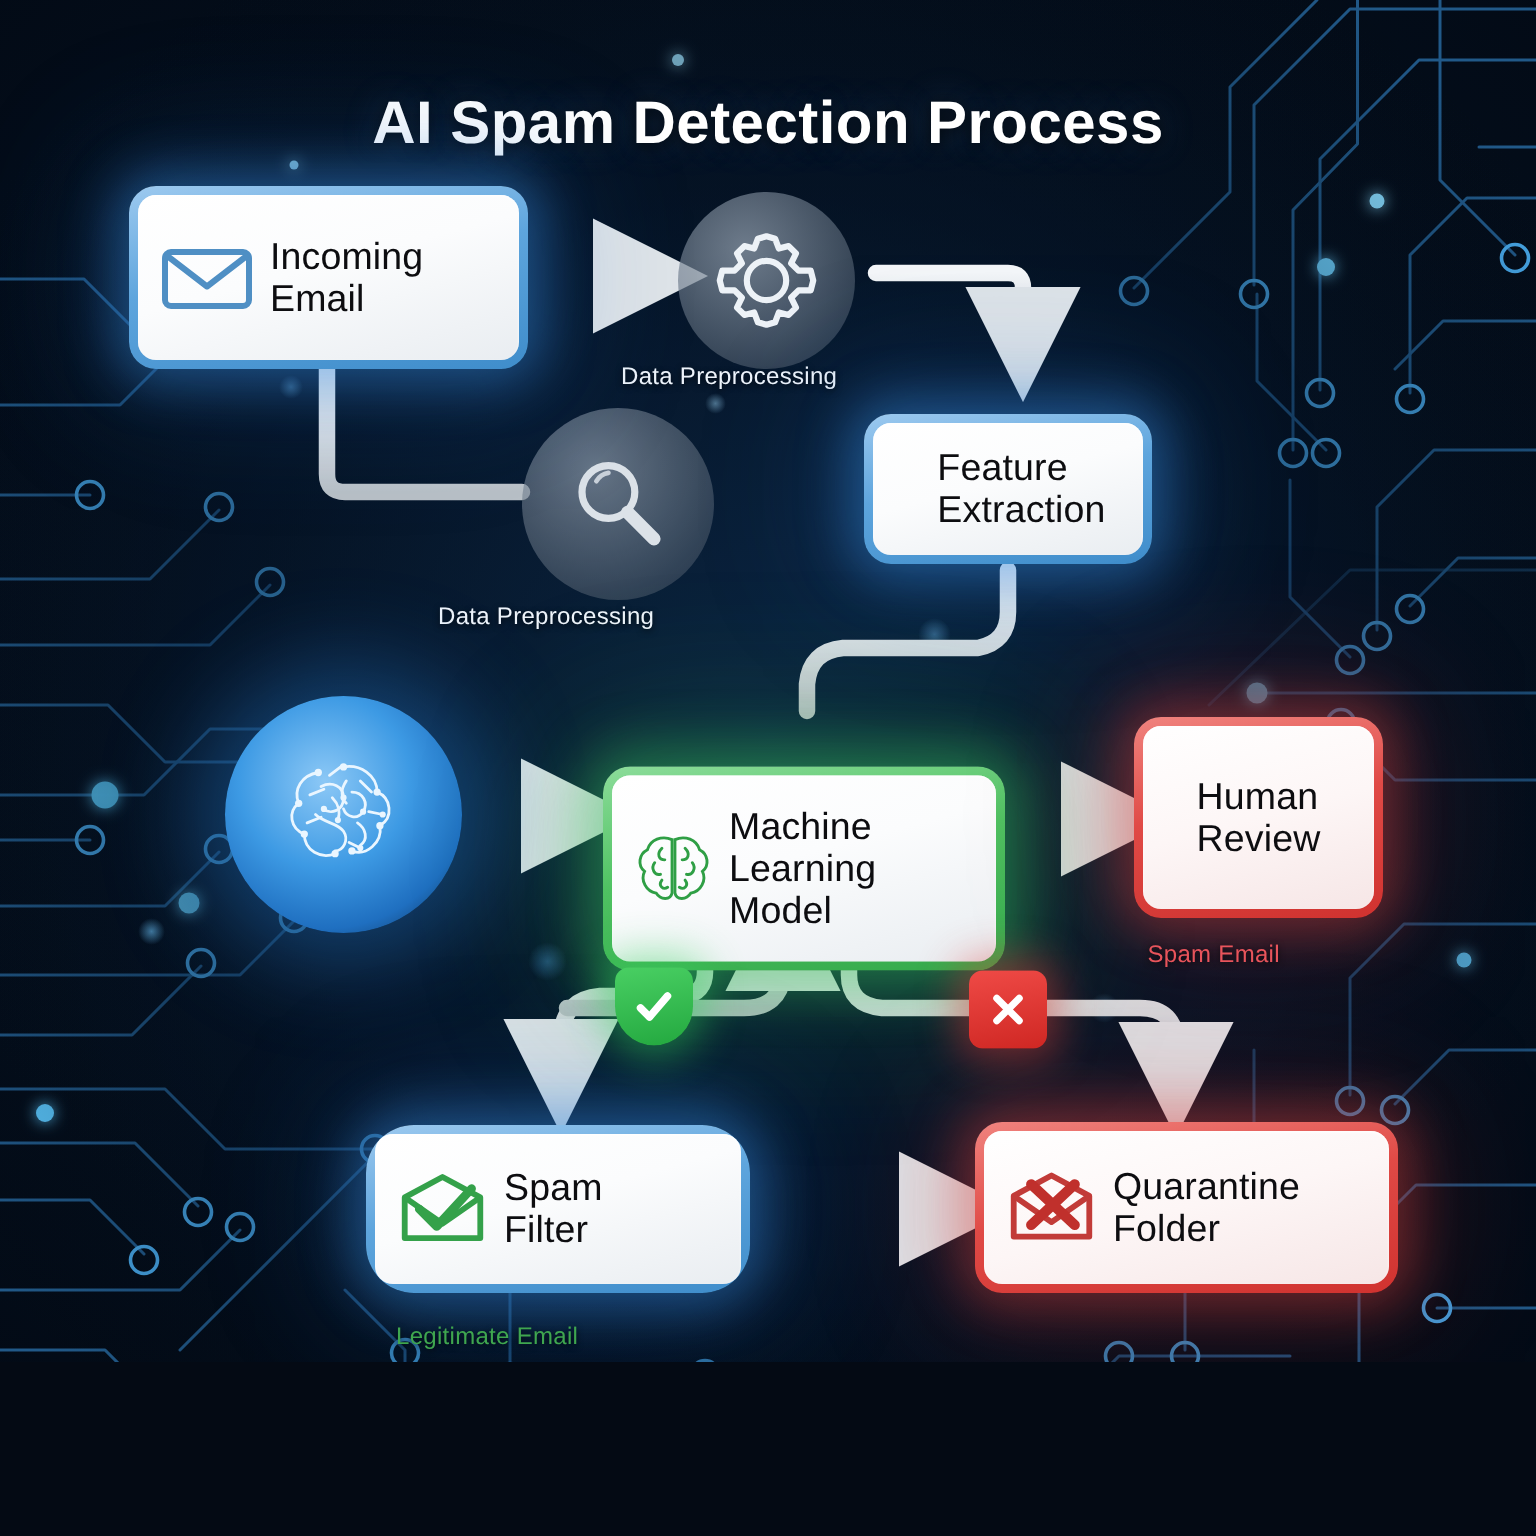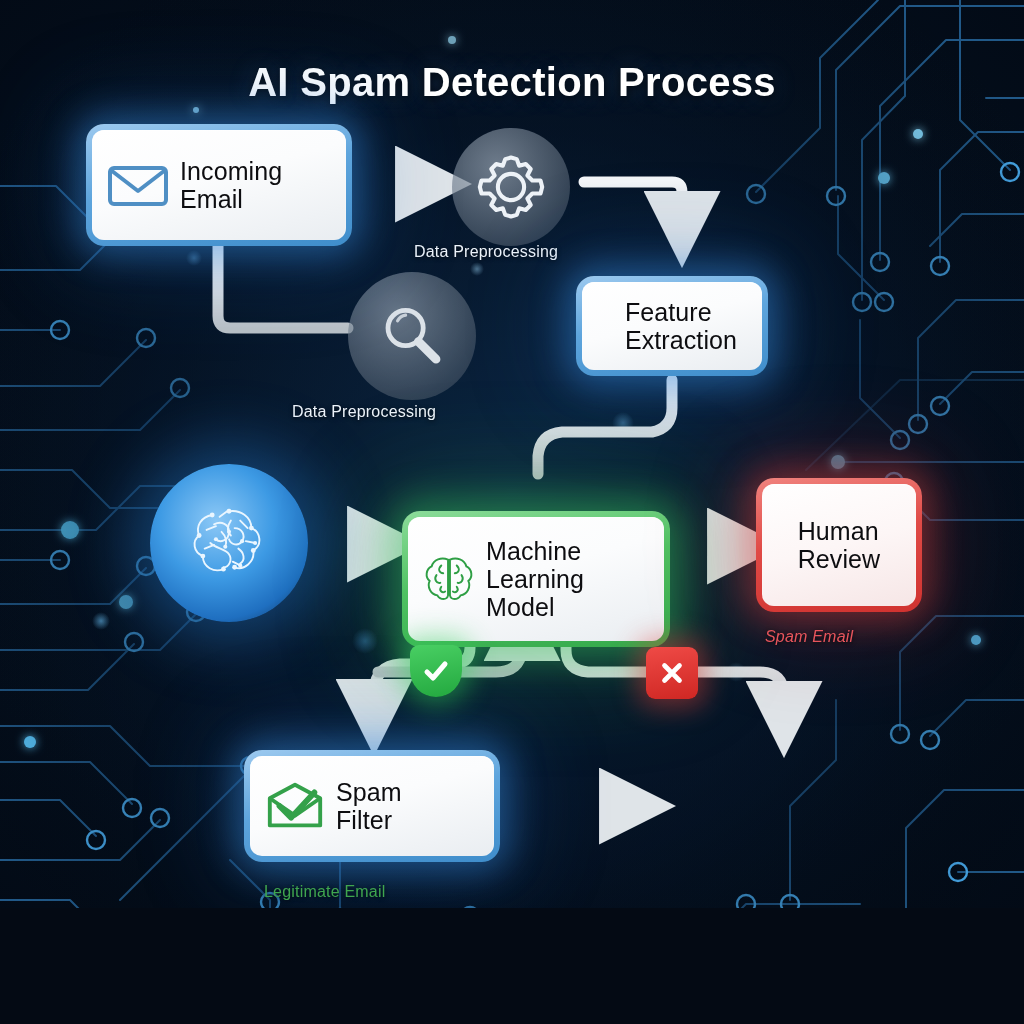--- a/index.html
+++ b/index.html
@@ -358,35 +358,46 @@
 Model</div>
     </div>
   </div>
 
   <div class="node red" style="left:756px; top:478px; width:166px; height:134px;justify-content:center;">
     <div class="inner" style="justify-content:center;">
       <div class="label" style="text-align:left;">Human
 Review</div>
     </div>
   </div>
-  <div class="caption red" style="left:765px; top:628px;font-style:italic;">Spam Email</div>
-
-  <div class="node blue" style="left:244px; top:750px; width:256px; height:112px;">
+  <div class="caption red" style="left:765px; top:628px;">Spam Email</div>
+
+  <div class="node blue" style="left:244px; top:750px; width:256px; height:112px;border-radius:32px;">
     <div class="inner">
       <svg viewBox="0 0 64 52" width="62" height="52" style="flex:0 0 auto;">
         <path d="M6 18 L32 4 L58 18 L58 46 L6 46 Z" fill="none" stroke="#34a14a" stroke-width="4" stroke-linejoin="round"></path>
         <path d="M6 18 L32 36 L58 18" fill="none" stroke="#34a14a" stroke-width="4" stroke-linejoin="round"></path>
         <path d="M16 26 L28 38 L52 12" fill="none" stroke="#34a14a" stroke-width="6" stroke-linecap="round" stroke-linejoin="round"></path>
       </svg>
       <div class="label">Spam
 Filter</div>
     </div>
   </div>
   <div class="caption green" style="left:264px; top:883px;text-align:center;">Legitimate Email</div>
 
+  <div class="node red" style="left:650px; top:748px; width:282px; height:114px;">
+    <div class="inner">
+      <svg viewBox="0 0 64 52" width="62" height="52" style="flex:0 0 auto;">
+        <path d="M6 18 L32 4 L58 18 L58 46 L6 46 Z" fill="none" stroke="#c23b38" stroke-width="4" stroke-linejoin="round"></path>
+        <path d="M6 18 L32 36 L58 18" fill="none" stroke="#c23b38" stroke-width="4" stroke-linejoin="round"></path>
+        <path d="M18 10 L48 38 M48 10 L18 38" fill="none" stroke="#c0302c" stroke-width="7" stroke-linecap="round"></path>
+      </svg>
+      <div class="label">Quarantine
+Folder</div>
+    </div>
+  </div>
 
   <div class="badge ok" style="left:410px; top:645px;">
     <svg viewBox="0 0 32 32" width="32" height="32">
       <path d="M7 17 L13 23 L25 9" fill="none" stroke="#ffffff" stroke-width="5" stroke-linecap="round" stroke-linejoin="round"></path>
     </svg>
   </div>
   <div class="badge no" style="left:646px; top:647px;">
     <svg viewBox="0 0 32 32" width="30" height="30">
       <path d="M8 8 L24 24 M24 8 L8 24" fill="none" stroke="#ffffff" stroke-width="5" stroke-linecap="round"></path>
     </svg>

